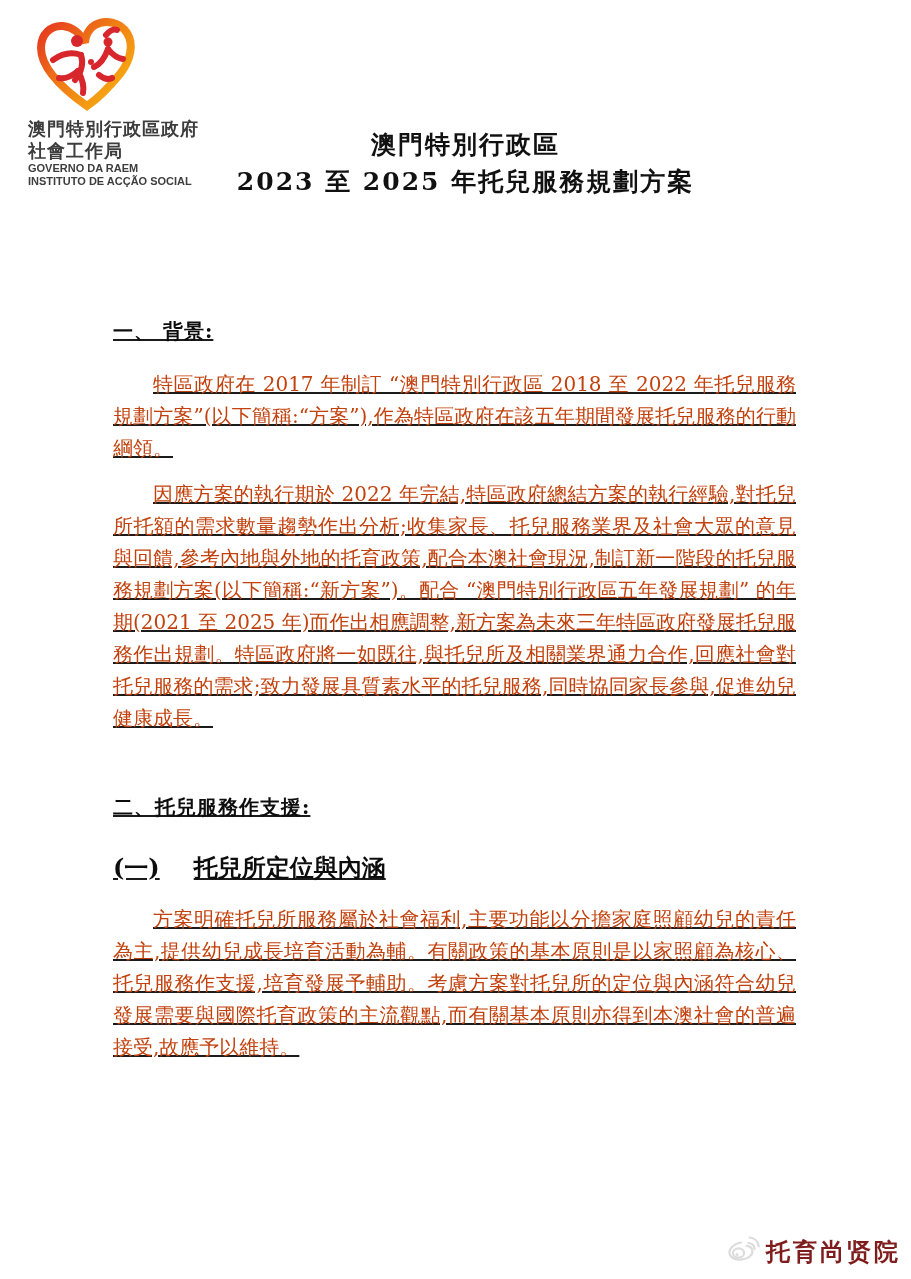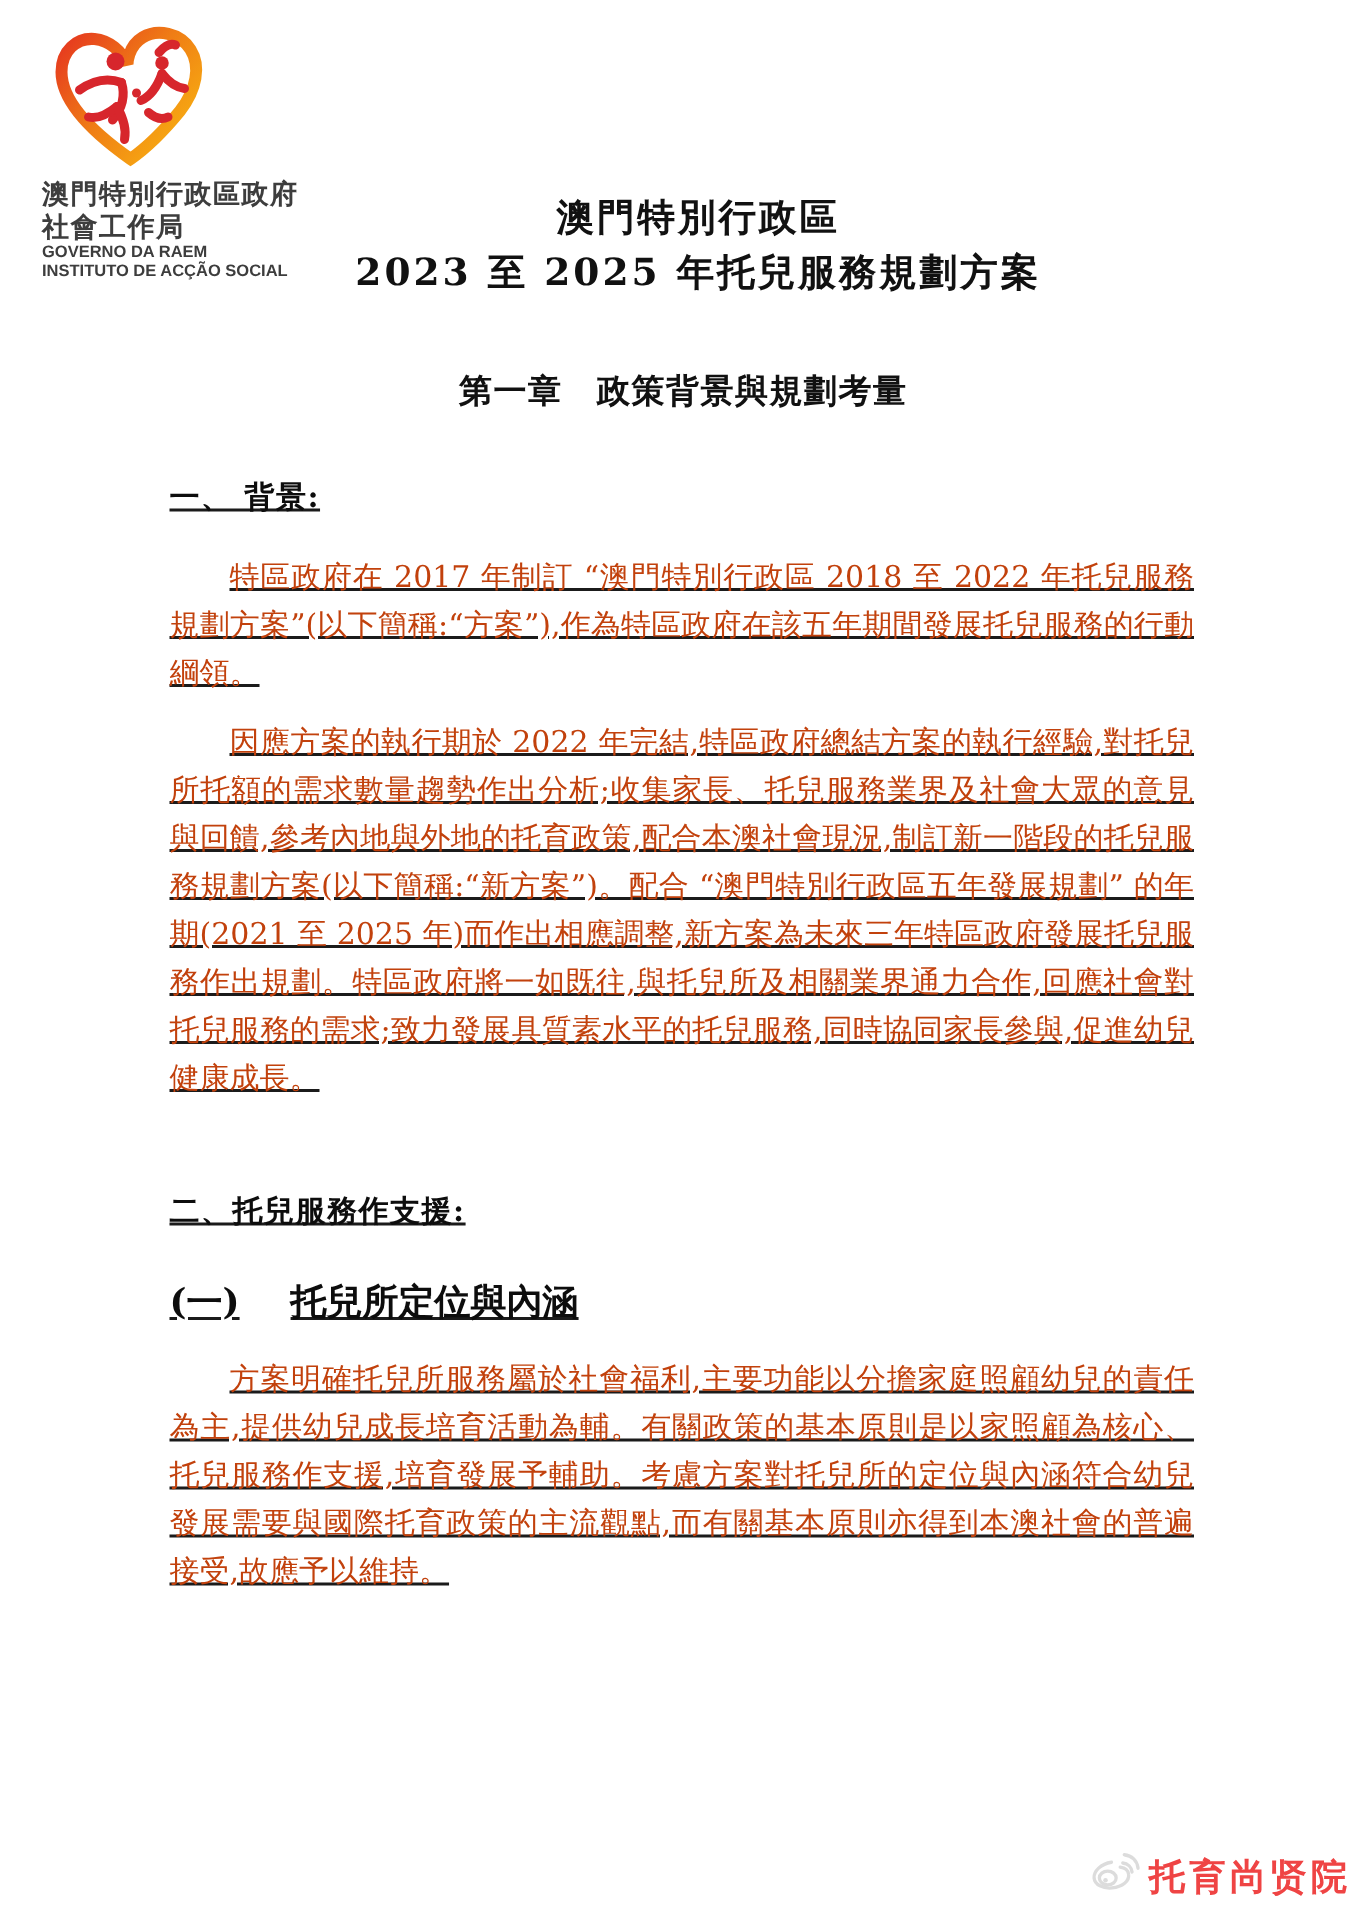--- a/index.html
+++ b/index.html
@@ -102,21 +102,21 @@
   .p4 { margin-top: 22px; }
 
   
   .watermark {
     position: absolute;
     right: 10px;
     bottom: 10px;
     display: flex;
     align-items: center;
     gap: 6px;
-    color: #ef4444;
+    color: #7f1d1d;
     font-family: "Liberation Sans", "DejaVu Sans", sans-serif;
     font-weight: 700;
     font-size: 24px;
     letter-spacing: 3px;
     user-select: none;
   }
 </style>
 </head>
 <body>
 
@@ -152,21 +152,20 @@
     <div class="org-zh">社會工作局</div>
     <div class="org-pt">GOVERNO DA RAEM</div>
     <div class="org-pt">INSTITUTO DE ACÇÃO SOCIAL</div>
   </div>
 
   <div class="title-block">
     <div>澳門特別行政區</div>
     <div>2023 至 2025 年托兒服務規劃方案</div>
   </div>
 
-  <div class="chapter">第一章　政策背景與規劃考量</div>
 
   <main class="content">
     <h2 class="sec-h">一、 背景:</h2>
     <p class="para p1">特區政府在 2017 年制訂 “澳門特別行政區 2018 至 2022 年托兒服務規劃方案”(以下簡稱:“方案”),作為特區政府在該五年期間發展托兒服務的行動綱領。</p>
     <p class="para p2">因應方案的執行期於 2022 年完結,特區政府總結方案的執行經驗,對托兒所托額的需求數量趨勢作出分析;收集家長、托兒服務業界及社會大眾的意見與回饋,參考內地與外地的托育政策,配合本澳社會現況,制訂新一階段的托兒服務規劃方案(以下簡稱:“新方案”)。配合 “澳門特別行政區五年發展規劃” 的年期(2021 至 2025 年)而作出相應調整,新方案為未來三年特區政府發展托兒服務作出規劃。特區政府將一如既往,與托兒所及相關業界通力合作,回應社會對托兒服務的需求;致力發展具質素水平的托兒服務,同時協同家長參與,促進幼兒健康成長。</p>
 
     <h2 class="sec-h h2b">二、托兒服務作支援:</h2>
 
     <h3 class="sub-h">
       <span class="sub-num">(一)</span><span>托兒所定位與內涵</span>

